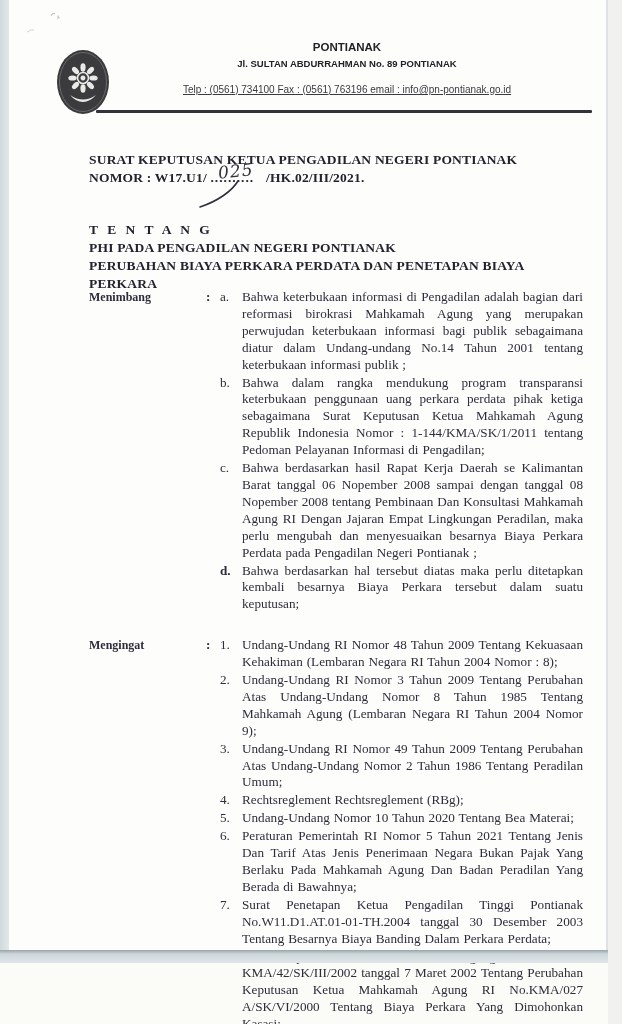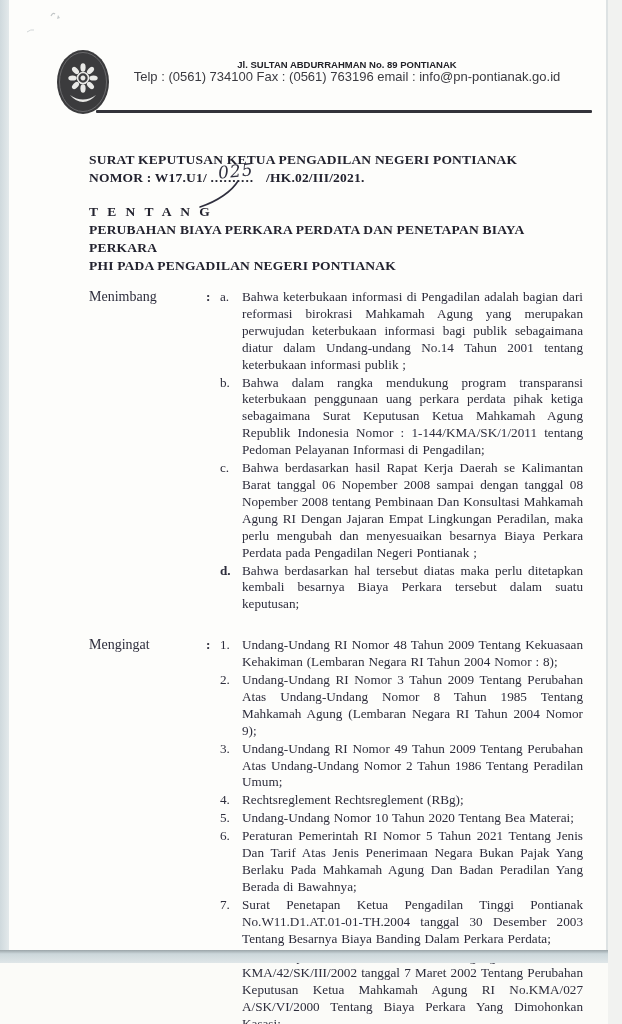--- a/index.html
+++ b/index.html
@@ -23,46 +23,46 @@
   .pen-marks{position:absolute;left:12px;top:4px;width:60px;height:34px;opacity:.55;}
 
   
   .seal{position:absolute;left:45px;top:48px;width:58px;height:68px;}
   .header-text{
     position:absolute;left:88px;top:40px;width:500px;text-align:center;
     font-family:"Liberation Sans", sans-serif;color:#222228;
   }
   .court-line1{font-weight:bold;font-size:11px;letter-spacing:-0.2px;line-height:14px;}
   .court-line2{font-weight:bold;font-size:11.5px;line-height:15px;}
-  .addr{font-weight:bold;font-size:9.5px;line-height:14px;margin-top:18px;}
-  .contact{font-size:13px;line-height:9px;color:#3a3a40;margin-top:0;}
+  .addr{font-weight:bold;font-size:9.5px;line-height:14px;margin-top:2px;}
+  .contact{font-size:10px;line-height:9px;color:#3a3a40;margin-top:14px;text-decoration:underline;}
   .website{font-size:7.3px;line-height:9px;color:#3a3a40;}
   .header-rule{position:absolute;left:87px;top:110px;width:496px;height:3px;background:#33333a;border-radius:1px;}
 
   
   .title-block{
     position:absolute;left:80px;top:151px;width:492px;text-align:left;
     color:#23232f;font-weight:bold;font-size:13.5px;line-height:18px;letter-spacing:.2px;
   }
   .nomor-line{position:relative;display:inline-block;white-space:nowrap;}
   .dots-wrap{position:relative;display:inline-block;width:52px;vertical-align:baseline;}
   .dots{letter-spacing:1px;font-weight:bold;}
   .handwritten{
     position:absolute;left:8px;top:-7px;
     font-family:"DejaVu Serif", serif;font-style:italic;font-weight:normal;
     font-size:17px;color:#30303f;transform:rotate(-6deg);letter-spacing:1px;
   }
   .flourish{position:absolute;left:-12px;top:10px;width:44px;height:30px;overflow:visible;}
-  .tentang{margin-top:16px;letter-spacing:3px;}
+  .tentang{margin-top:34px;letter-spacing:3px;}
   .subject{letter-spacing:.2px;}
 
   
   .doc-body{position:absolute;left:80px;top:289px;width:494px;color:#2d2d3c;}
   .section{display:flex;align-items:flex-start;}
-  .sec-label{width:117px;flex:none;font-weight:normal;font-size:14px;line-height:16.9px;}
+  .sec-label{width:117px;flex:none;font-weight:bold;font-size:12px;line-height:16.9px;}
   .sec-colon{width:14px;flex:none;font-weight:bold;font-size:13.2px;line-height:16.9px;}
   .sec-items{flex:1;min-width:0;}
   .item{display:flex;align-items:flex-start;margin-bottom:1px;}
   .marker{width:22px;flex:none;font-size:13.2px;line-height:16.9px;}
   .marker.bold{font-weight:bold;}
   .itext{flex:1;min-width:0;font-size:13.2px;line-height:16.9px;text-align:justify;word-spacing:.6px;}
   .gap{height:23px;}
 </style>
 </head>
 <body>
@@ -92,35 +92,36 @@
         <ellipse cx="21.5" cy="37.5" rx="2.6" ry="4.2" transform="rotate(45 21.5 37.5)"></ellipse>
         <ellipse cx="18.5" cy="30" rx="4.2" ry="2.6"></ellipse>
         <ellipse cx="21.5" cy="22.5" rx="2.6" ry="4.2" transform="rotate(-45 21.5 22.5)"></ellipse>
       </g>
       <path d="M16 47 q13 9 26 0 q-6 7 -13 7 q-7 0 -13 -7 z"></path>
       <path d="M29 27.5 a2.5 2.5 0 1 1 -0.1 0 z" fill="#e9e9e7"></path>
     </g>
   </svg>
 
   <div class="header-text">
+    <div class="court-line2">PONTIANAK</div>
     <div class="addr">Jl. SULTAN ABDURRAHMAN No. 89 PONTIANAK</div>
     <div class="contact">Telp :  (0561) 734100 Fax : (0561) 763196 email : info@pn-pontianak.go.id</div>
   </div>
   <div class="header-rule"></div>
 
   <div class="title-block">
     <div>SURAT KEPUTUSAN KETUA PENGADILAN NEGERI PONTIANAK</div>
     <div class="nomor-line">
       <span>NOMOR : W17.U1/ </span><span class="dots-wrap"><span class="dots">..........</span><span class="handwritten">025</span><svg class="flourish" viewBox="0 0 44 30">
             <path d="M40 2 C34 12 20 22 2 28" stroke="#30303f" stroke-width="1.6" fill="none" stroke-linecap="round"></path>
           </svg></span><span> /HK.02/III/2021.</span>
     </div>
     <div class="tentang">T E N T A N G</div>
+    <div class="subject">PHI PADA PENGADILAN NEGERI PONTIANAK</div>
     <div class="subject">PERUBAHAN BIAYA PERKARA PERDATA DAN PENETAPAN BIAYA PERKARA</div>
-    <div class="subject">PHI PADA PENGADILAN NEGERI PONTIANAK</div>
   </div>
 
   <div class="doc-body">
 
     <div class="section">
       <div class="sec-label">Menimbang</div>
       <div class="sec-colon">:</div>
       <div class="sec-items">
 
           <div class="item">

